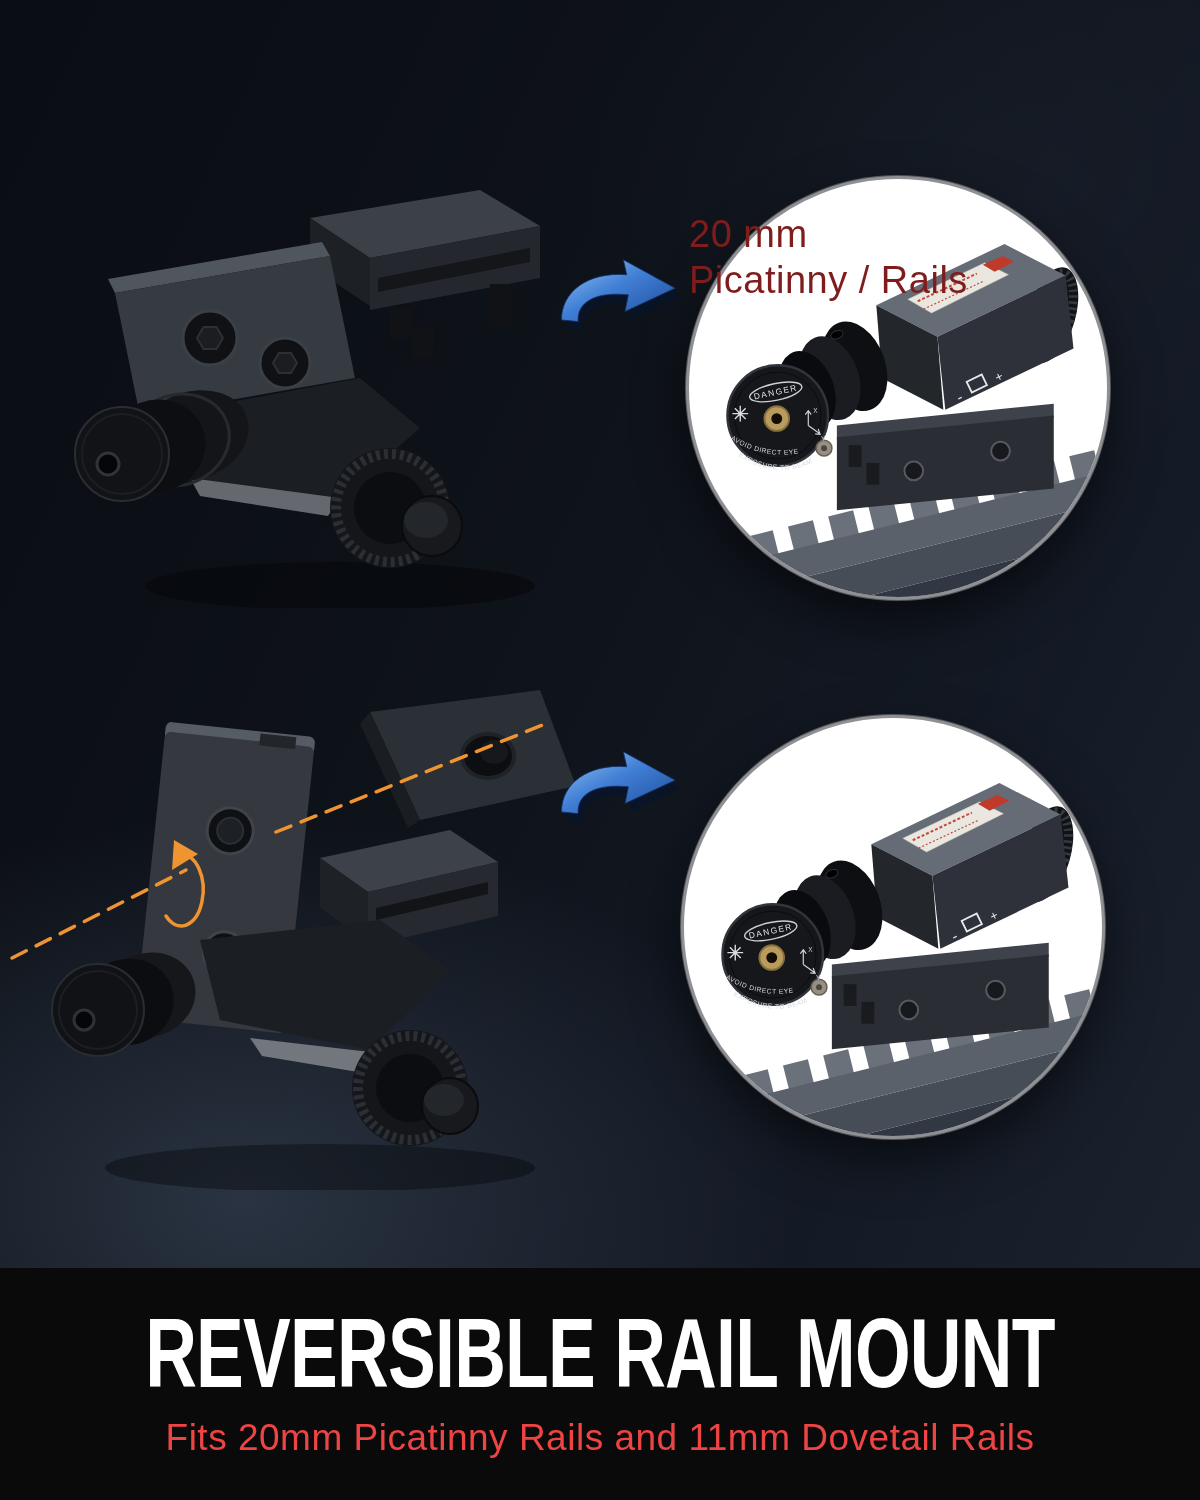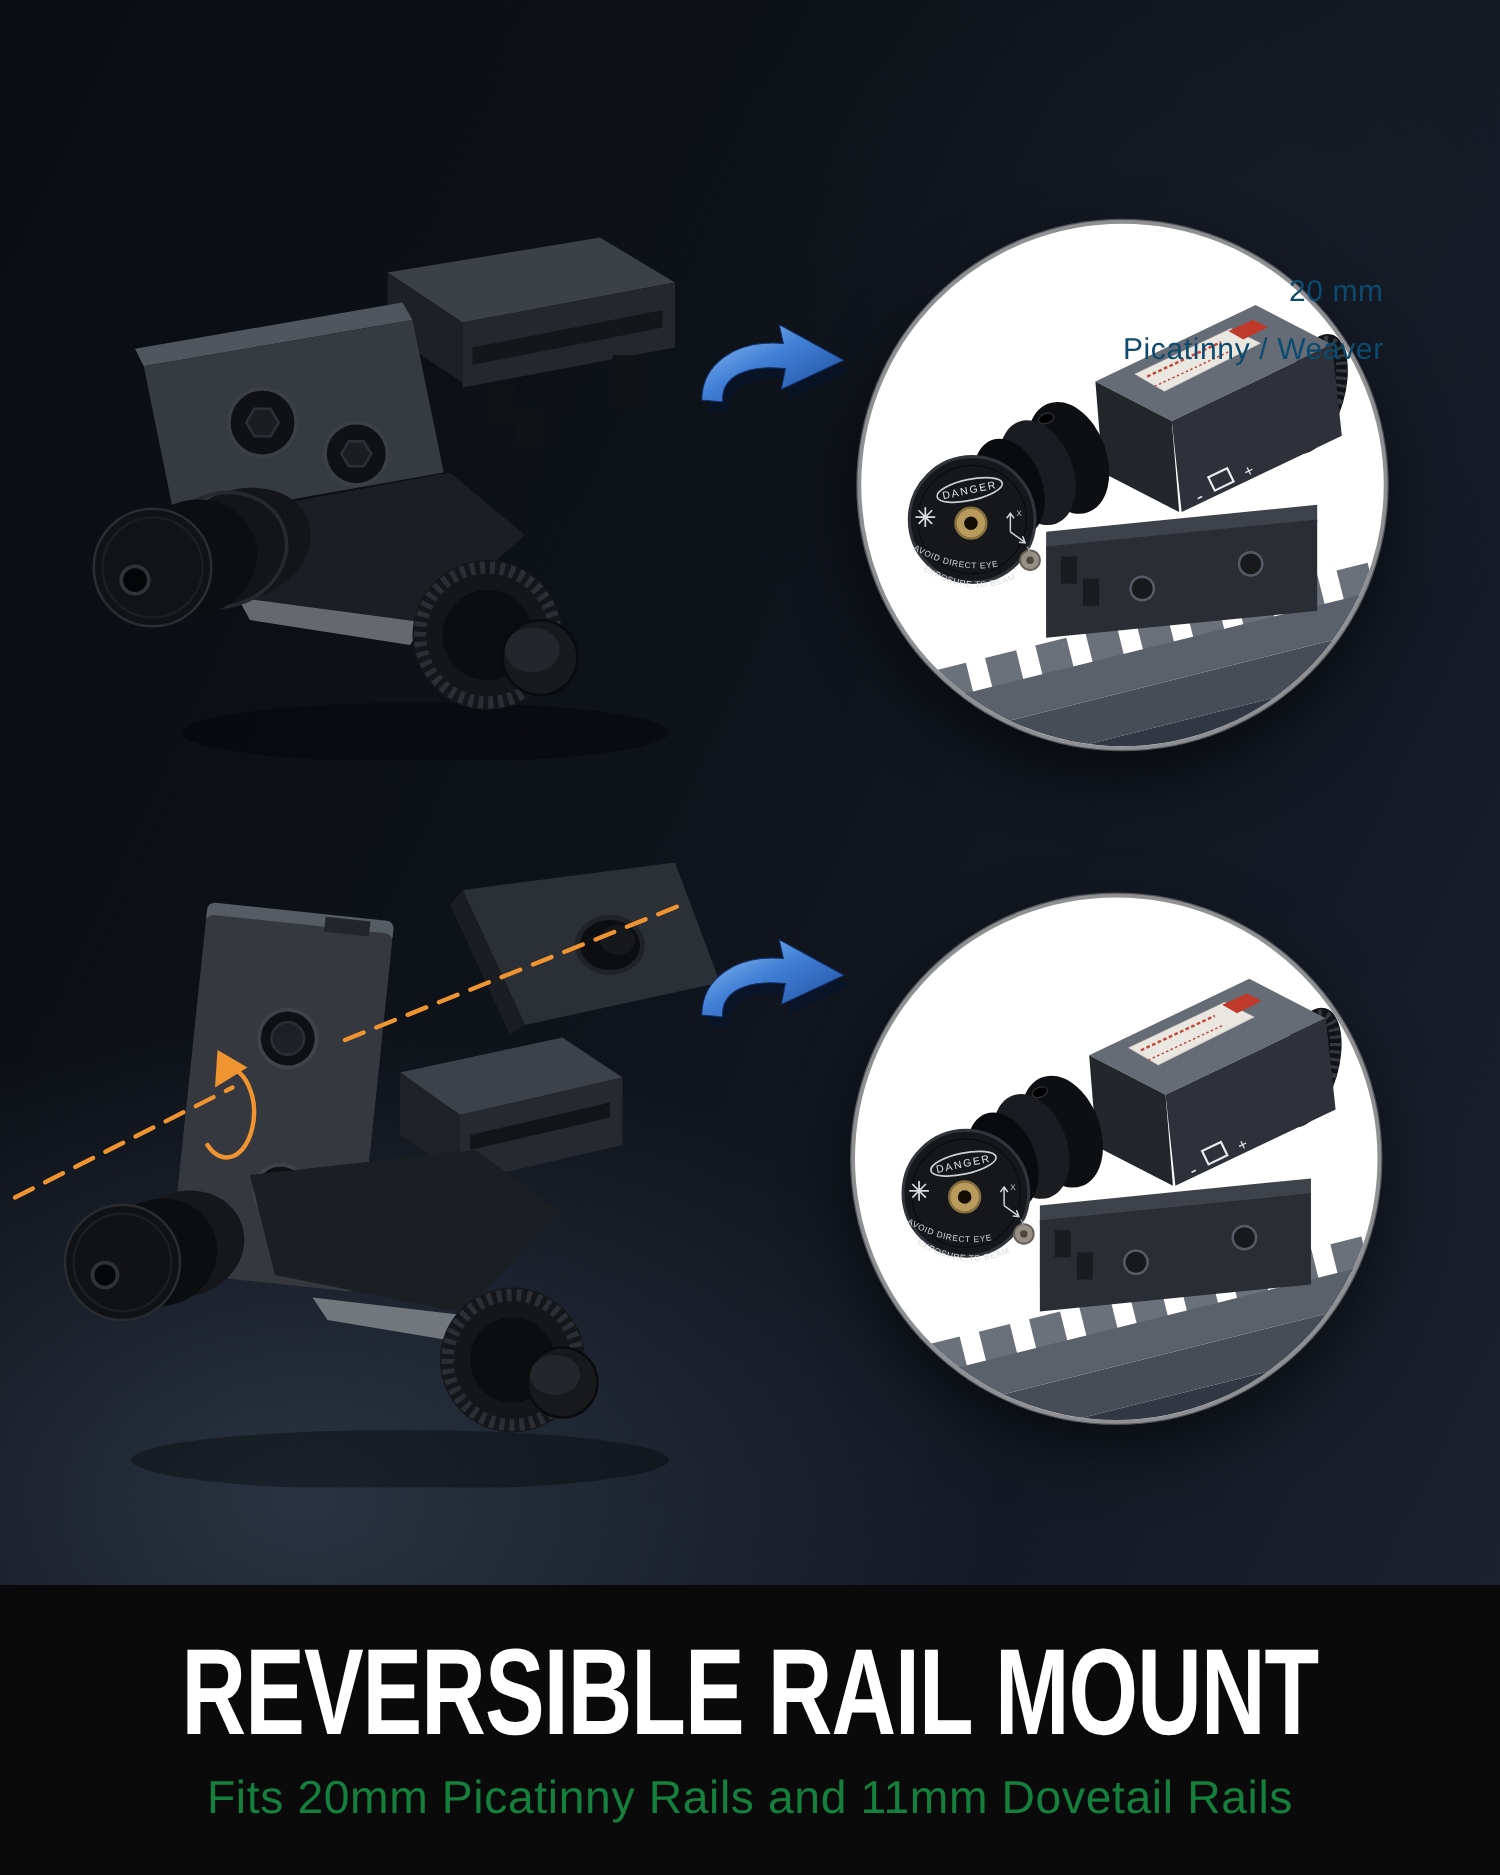--- a/index.html
+++ b/index.html
@@ -17,27 +17,27 @@
   .arrow{position:absolute;width:150px;height:92px;z-index:5;}
   .arrow-top{left:545px;top:248px;}
   .arrow-bottom{left:545px;top:740px;}
   .callout{position:absolute;width:424px;height:424px;border-radius:50%;
            box-sizing:border-box;background:#ffffff;border:3px solid #8f9094;
            box-shadow:0 0 0 1px #54565a, 0 22px 50px rgba(0,0,0,.55);z-index:6;}
   .callout-top{left:686px;top:176px;}
   .callout-bottom{left:681px;top:715px;}
   .clip{position:absolute;inset:0;border-radius:50%;overflow:hidden;}
   .render{position:absolute;inset:0;width:100%;height:100%;}
-  .callout-text{position:absolute;top:32px;left:0;right:0;text-align:right;z-index:2;
-    font-size:24px;line-height:46px;letter-spacing:.5px;color:#0c4a6e;}
+  .callout-text{position:absolute;top:32px;left:0;right:0;text-align:left;z-index:2;
+    font-size:38px;line-height:46px;letter-spacing:.5px;color:#7f1d1d;}
   .banner{position:absolute;left:0;top:1268px;width:1200px;height:232px;background:#0a0a0a;
           display:flex;flex-direction:column;align-items:center;justify-content:center;z-index:8;}
   .banner-title{color:#ffffff;font-weight:700;font-size:98px;line-height:1;
                 transform:scaleX(.73);white-space:nowrap;letter-spacing:-1px;margin-top:-6px;}
-  .banner-subtitle{color:#15803d;font-size:37px;letter-spacing:.5px;margin-top:15px;white-space:nowrap;}
+  .banner-subtitle{color:#ef4444;font-size:37px;letter-spacing:.5px;margin-top:15px;white-space:nowrap;}
   svg text{font-family:"Liberation Sans",sans-serif;}
 </style>
 </head>
 <body>
 
 <div class="stage">
 
   <svg width="0" height="0" style="position:absolute" aria-hidden="true">
     <defs>
       <path id="warnA" d="M42,264 Q88,292 136,270"></path>
@@ -256,21 +256,21 @@
         <text x="134" y="266" font-size="6.5" fill="#cdd0d4">Y</text>
         <g transform="rotate(-26 304 206)">
           <text x="268" y="212" font-size="16" fill="#e8eaed">-</text>
           <rect x="284" y="196" width="17" height="12" fill="none" stroke="#e8eaed" stroke-width="1.8"></rect>
           <text x="312" y="210" font-size="13" fill="#e8eaed">+</text>
         </g>
       </svg>
     </div>
     <div class="callout-text">
       <div>20 mm</div>
-      <div>Picatinny / Weaver</div>
+      <div>Picatinny / Rails</div>
     </div>
   </div>
 
   <div class="callout callout-bottom">
     <div class="clip">
       <svg class="render" viewBox="0 0 424 424">
         <use href="#laser-device"></use>
         <text x="88" y="219" transform="rotate(-12 88 216)" text-anchor="middle" font-size="8.5" letter-spacing="1.5" fill="#e0e3e6">DANGER</text>
         <text font-size="6.8" letter-spacing="0.6" fill="#d8dadd">
           <textPath href="#warnA">AVOID DIRECT EYE</textPath>

